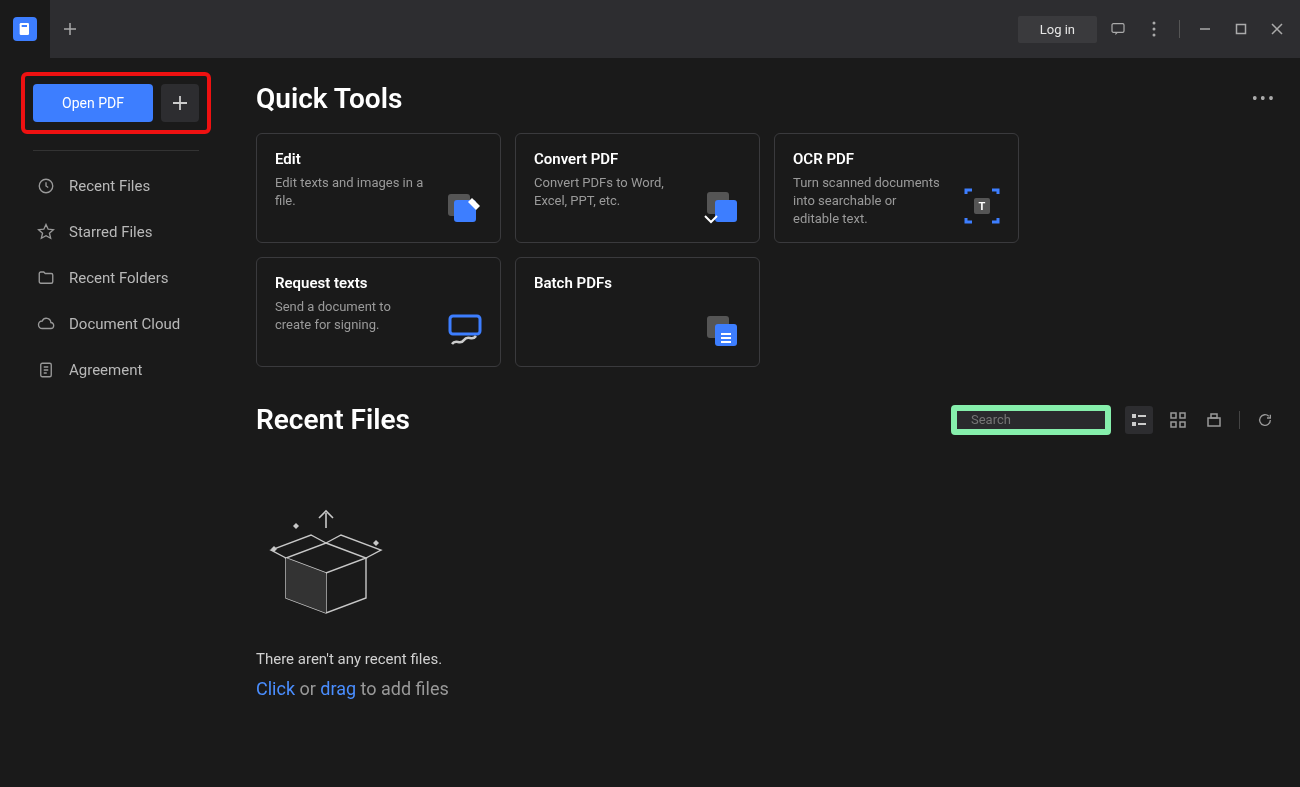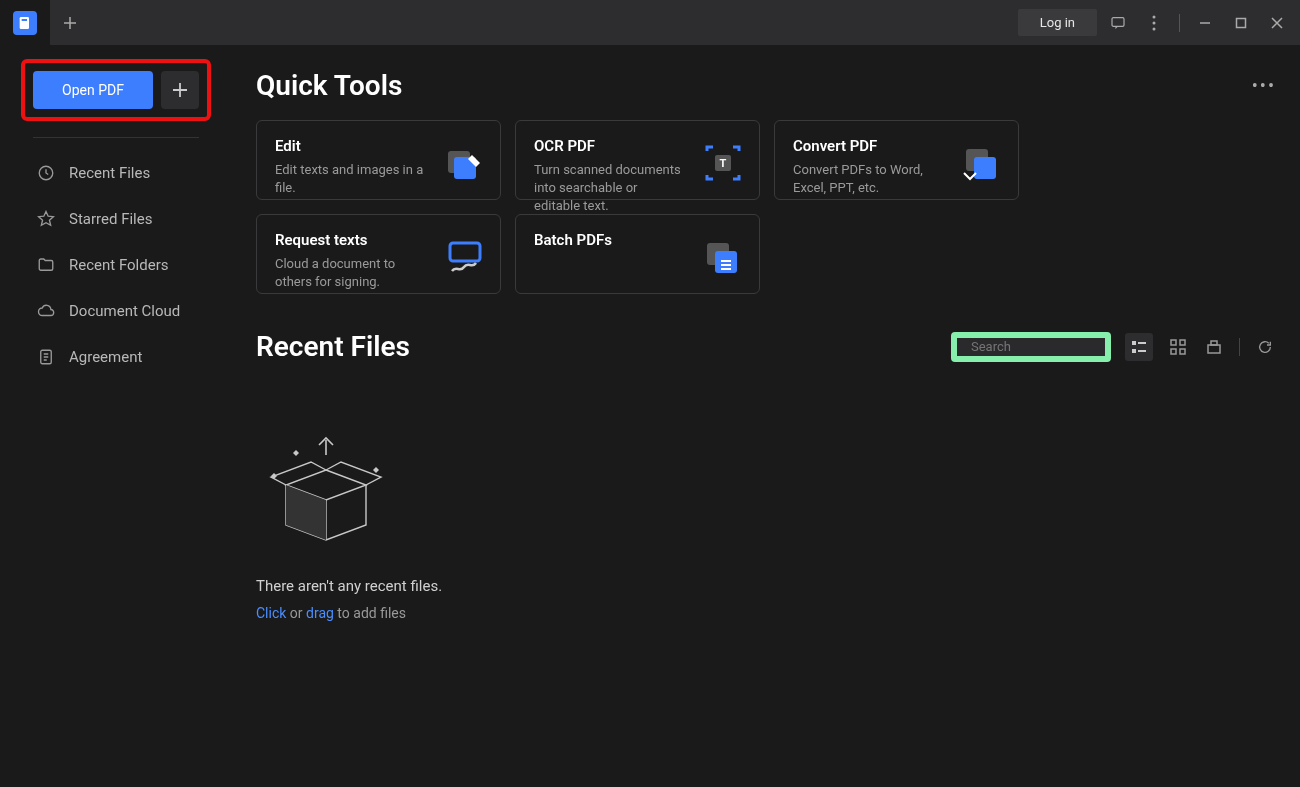--- a/index.html
+++ b/index.html
@@ -1,17 +1,17 @@
 <!DOCTYPE html>
 <html><head>
 <meta charset="utf-8">
 <style>
 * { margin: 0; padding: 0; box-sizing: border-box; font-family: -apple-system, BlinkMacSystemFont, "Segoe UI", Roboto, Arial, sans-serif; }
 body { width: 1300px; height: 787px; background: #1a1a1a; color: #cfcfcf; overflow: hidden; }
-.titlebar { height: 45px; background: #2d2d30; display: flex; align-items: center; justify-content: space-between; }
+.titlebar { height: 58px; background: #2d2d30; display: flex; align-items: center; justify-content: space-between; }
 .titlebar-left { display: flex; align-items: center; height: 100%; }
 .app-tab { width: 50px; height: 100%; background: #1a1a1a; display: flex; align-items: center; justify-content: center; border-top-left-radius: 0; }
 .app-logo { width: 24px; height: 24px; background: #3d7eff; border-radius: 4px; display:flex; align-items:center; justify-content:center; }
 .app-logo svg { width: 16px; height: 16px; }
 .newtab-btn { width: 40px; height: 100%; display: flex; align-items: center; justify-content: center; color: #aaa; cursor: pointer; font-size: 18px; }
 .titlebar-right { display: flex; align-items: center; gap: 6px; padding-right: 8px; }
 .login-btn { background: #3a3a3d; color: #e6e6e6; border: none; padding: 6px 22px; font-size: 13px; border-radius: 2px; cursor: pointer; }
 .tb-icon { width: 30px; height: 30px; display:flex; align-items:center; justify-content:center; color:#aaa; cursor:pointer; }
 .tb-divider { width:1px; height:18px; background:#555; margin: 0 4px; }
 .body-wrap { display:flex; height: calc(100% - 42px); }
@@ -20,36 +20,36 @@
 .open-pdf-btn { flex:1; background:#3d7eff; color:#fff; border:none; height:38px; border-radius:4px; font-size:14px; cursor:pointer; }
 .plus-btn { width:38px; height:38px; background:#2d2d30; border:none; border-radius:4px; color:#ccc; font-size:20px; cursor:pointer; display:flex; align-items:center; justify-content:center; }
 .side-divider { height:1px; background:#333; margin: 0 20px 12px 20px; }
 .side-item { display:flex; align-items:center; gap:14px; padding: 14px 24px; color:#b8b8b8; cursor:pointer; font-size:15px; }
 .side-item svg { width:18px; height:18px; flex-shrink:0; }
 .main { flex:1; padding: 24px 24px 0 24px; overflow:auto; }
 .section-head { display:flex; align-items:center; justify-content:space-between; margin-bottom: 18px; }
 .section-title { color:#fff; font-size:28px; font-weight:600; }
 .more-dots { color:#aaa; font-size:18px; cursor:pointer; letter-spacing:2px; }
 .tools-grid { display:flex; flex-wrap:wrap; gap:14px; }
-.tool-card { width: 245px; height: 80px; border:1px solid #3a3a3d; border-radius:6px; padding: 16px 18px; position:relative; cursor:pointer; }
+.tool-card { width: 245px; height: 110px; border:1px solid #3a3a3d; border-radius:6px; padding: 16px 18px; position:relative; cursor:pointer; }
 .tool-title { color:#fff; font-size:15px; font-weight:600; margin-bottom:6px; }
 .tool-desc { color:#9a9a9a; font-size:13px; line-height:1.4; max-width: 150px; }
 .tool-icon { position:absolute; right:14px; bottom:14px; width:44px; height:44px; display:flex; align-items:center; justify-content:center; }
 .recent-section { margin-top: 36px; }
 .recent-head { display:flex; align-items:center; justify-content:space-between; margin-bottom: 12px; }
 .recent-controls { display:flex; align-items:center; gap:14px; }
 .search-box { width:160px; height:30px; background:#2a2a2d; border:6px solid #86efac; border-radius:4px; display:flex; align-items:center; padding:0 8px; gap:6px; }
 .search-box input { flex:1; background:transparent; border:none; outline:none; color:#ccc; font-size:13px; }
 .view-icon { width:22px; height:22px; display:flex; align-items:center; justify-content:center; color:#999; cursor:pointer; }
 .view-icon.active { background:#2d2d30; border-radius:3px; padding: 3px; box-sizing:content-box; }
 .ctrl-divider { width:1px; height:18px; background:#444; }
 .empty { text-align:left; padding-top: 50px; }
 .empty svg { width:140px; height:130px; }
 .empty-text { color:#d0d0d0; font-size:15px; margin-top: 18px; }
-.empty-sub { color:#999; font-size:14px; margin-top: 10px; }
+.empty-sub { color:#999; font-size:18px; margin-top: 10px; }
 .empty-sub .link { color:#4a8eff; cursor:pointer; }
 </style>
 </head>
 <body>
 
 <div class="titlebar">
   <div class="titlebar-left">
     <div class="app-tab">
       <div class="app-logo">
         <svg viewBox="0 0 24 24" fill="none">
@@ -156,44 +156,44 @@
         <div class="tool-desc">Edit texts and images in a file.</div>
         <div class="tool-icon">
           <svg width="44" height="44" viewBox="0 0 44 44">
               <rect x="6" y="10" width="22" height="22" rx="3" fill="#555"></rect>
               <rect x="12" y="16" width="22" height="22" rx="3" fill="#3d7eff"></rect>
               <path d="M30 14l8 8-4 4-8-8z" fill="#fff"></path>
             </svg>
         </div>
       </div>
       <div class="tool-card">
+        <div class="tool-title">Convert PDF</div>
+        <div class="tool-desc">Convert PDFs to Word, Excel, PPT, etc.</div>
+        <div class="tool-icon">
+          <svg width="44" height="44" viewBox="0 0 44 44">
+              <rect x="6" y="8" width="22" height="22" rx="3" fill="#555"></rect>
+              <rect x="14" y="16" width="22" height="22" rx="3" fill="#3d7eff"></rect>
+              <path d="M4 32l6 6 6-6" stroke="#fff" stroke-width="2" fill="none"></path>
+            </svg>
+        </div>
+      </div>
+      <div class="tool-card">
         <div class="tool-title">OCR PDF</div>
         <div class="tool-desc">Turn scanned documents into searchable or editable text.</div>
         <div class="tool-icon">
           <svg width="44" height="44" viewBox="0 0 44 44">
               <path d="M6 10v-4h6M38 10v-4h-6M6 34v4h6M38 34v4h-6" stroke="#3d7eff" stroke-width="3" fill="none"></path>
               <rect x="14" y="14" width="16" height="16" rx="2" fill="#555"></rect>
               <text x="22" y="26" fill="#fff" font-size="11" text-anchor="middle" font-weight="bold">T</text>
             </svg>
         </div>
       </div>
       <div class="tool-card">
-        <div class="tool-title">Convert PDF</div>
-        <div class="tool-desc">Convert PDFs to Word, Excel, PPT, etc.</div>
-        <div class="tool-icon">
-          <svg width="44" height="44" viewBox="0 0 44 44">
-              <rect x="6" y="8" width="22" height="22" rx="3" fill="#555"></rect>
-              <rect x="14" y="16" width="22" height="22" rx="3" fill="#3d7eff"></rect>
-              <path d="M4 32l6 6 6-6" stroke="#fff" stroke-width="2" fill="none"></path>
-            </svg>
-        </div>
-      </div>
-      <div class="tool-card">
         <div class="tool-title">Request texts</div>
-        <div class="tool-desc">Cloud a document to others for signing.</div>
+        <div class="tool-desc">Send a document to create for signing.</div>
         <div class="tool-icon">
           <svg width="44" height="44" viewBox="0 0 44 44">
               <rect x="8" y="8" width="30" height="18" rx="3" fill="none" stroke="#3d7eff" stroke-width="3"></rect>
               <path d="M10 36c4-6 8 2 12-4s8 2 12-4" stroke="#ccc" stroke-width="2.5" fill="none"></path>
               <path d="M6 30l8 8" fill="#555"></path>
             </svg>
         </div>
       </div>
       <div class="tool-card">
         <div class="tool-title">Batch PDFs</div>

